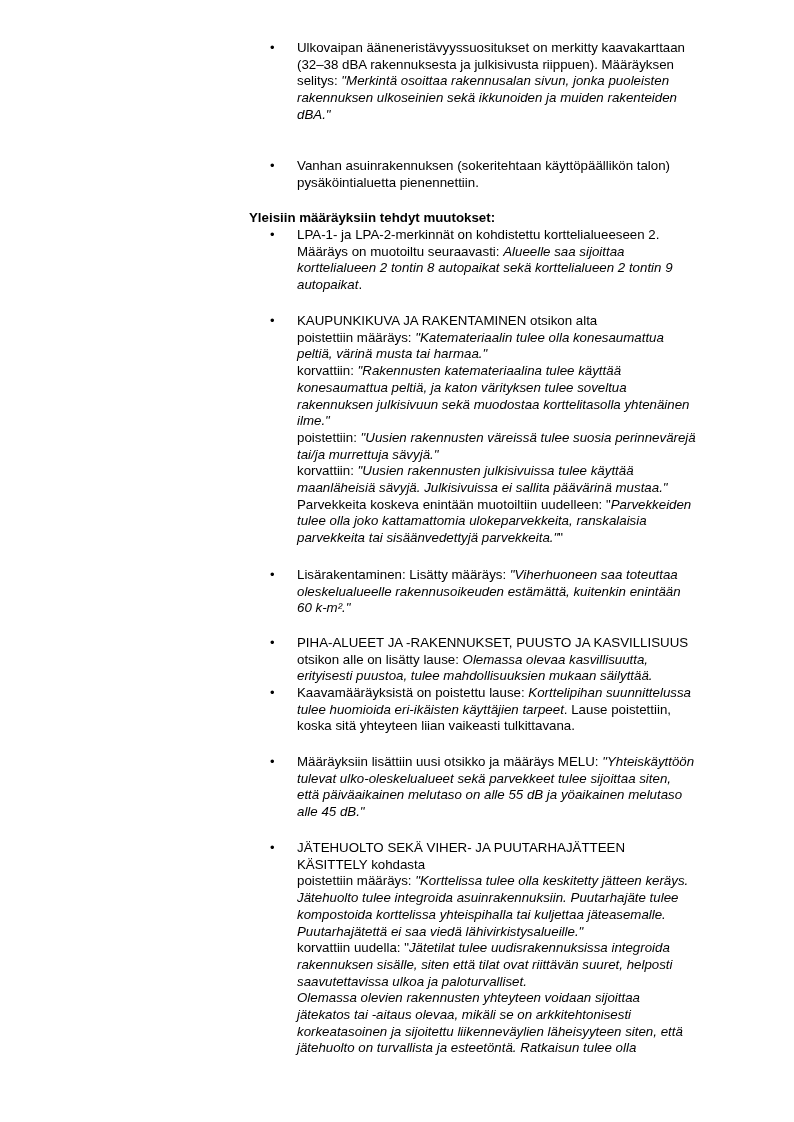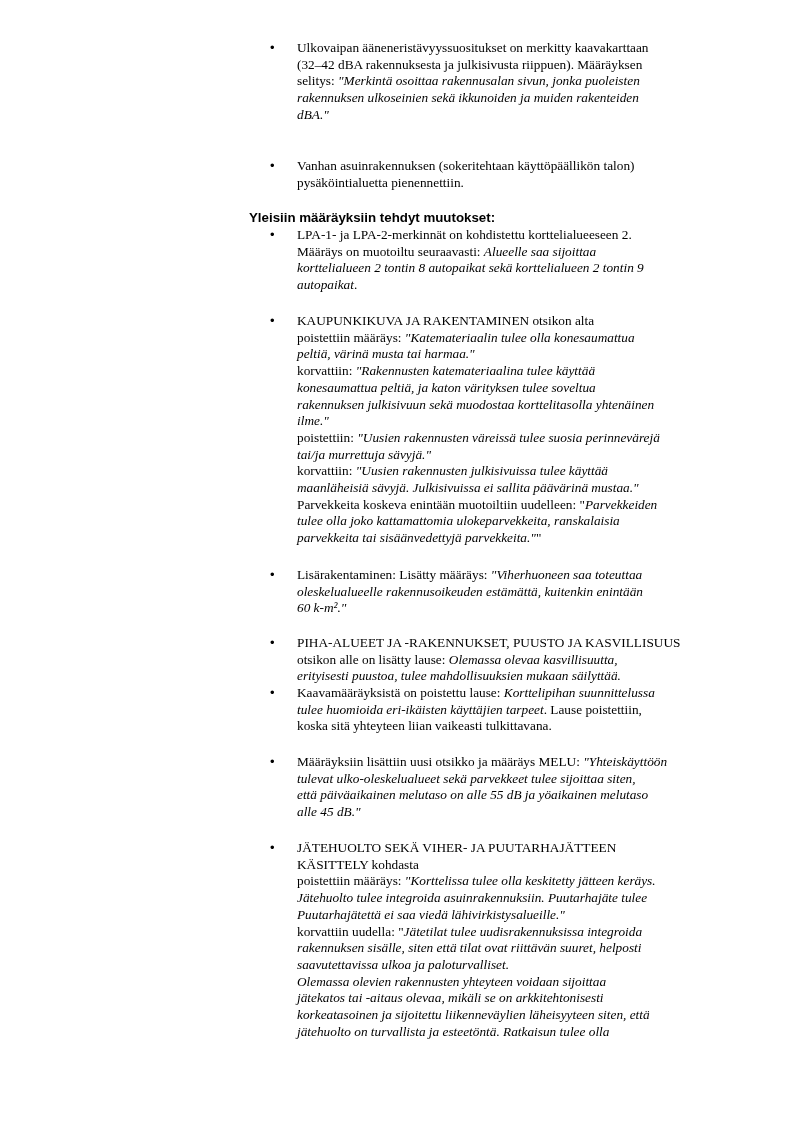--- a/index.html
+++ b/index.html
@@ -3,30 +3,30 @@
 <meta charset="utf-8">
 <style>
   html, body { margin: 0; padding: 0; background: #ffffff; }
   body { width: 794px; height: 1122px; position: relative; overflow: hidden;
          font-family: "Liberation Sans", sans-serif; font-size: 13.3px; color: #000; }
   .page { position: absolute; left: 0; top: 0; width: 794px; height: 1122px; }
   .item { position: absolute; left: 297px; width: 445px; line-height: 16.7px; }
   .bullet { position: absolute; left: -27px; top: 0; font-size: 13px; }
   .heading { position: absolute; left: 249px; font-weight: bold; line-height: 16.7px; }
   i { font-style: italic; }
-  .ln { display: block; white-space: nowrap; font-family: Liberation Serif, serif; }
+  .ln { display: block; white-space: nowrap; }
 </style>
 </head>
 <body>
 
 <div class="page">
   <div class="item" style="top:40px">
       <span class="bullet">•</span>
       <span class="ln"><span>Ulkovaipan  ääneneristävyyssuositukset on merkitty kaavakarttaan</span></span>
-      <span class="ln"><span>(32–42 dBA rakennuksesta ja julkisivusta riippuen). Määräyksen</span></span>
+      <span class="ln"><span>(32–38 dBA rakennuksesta ja julkisivusta riippuen). Määräyksen</span></span>
       <span class="ln"><span>selitys: </span><i>"Merkintä osoittaa rakennusalan sivun, jonka puoleisten</i></span>
       <span class="ln"><i>rakennuksen ulkoseinien sekä ikkunoiden ja muiden rakenteiden</i></span>
       <span class="ln"><i>dBA."</i></span>
     </div>
   <div class="item" style="top:158px">
       <span class="bullet">•</span>
       <span class="ln"><span>Vanhan asuinrakennuksen (sokeritehtaan käyttöpäällikön talon)</span></span>
       <span class="ln"><span>pysäköintialuetta  pienennettiin.</span></span>
     </div>
 
@@ -80,20 +80,21 @@
       <span class="ln"><i>tulevat ulko-oleskelualueet sekä parvekkeet tulee sijoittaa siten,</i></span>
       <span class="ln"><i>että päiväaikainen melutaso on alle 55 dB ja yöaikainen melutaso</i></span>
       <span class="ln"><i>alle 45 dB."</i></span>
     </div>
   <div class="item" style="top:840px">
       <span class="bullet">•</span>
       <span class="ln"><span>JÄTEHUOLTO  SEKÄ VIHER-  JA PUUTARHAJÄTTEEN</span></span>
       <span class="ln"><span>KÄSITTELY  kohdasta</span></span>
       <span class="ln"><span>poistettiin  määräys: </span><i>"Korttelissa tulee olla keskitetty jätteen keräys.</i></span>
       <span class="ln"><i>Jätehuolto tulee integroida  asuinrakennuksiin. Puutarhajäte tulee</i></span>
+      <span class="ln"><i>kompostoida korttelissa yhteispihalla tai kuljettaa jäteasemalle.</i></span>
       <span class="ln"><i>Puutarhajätettä  ei saa viedä lähivirkistysalueille."</i></span>
       <span class="ln"><span>korvattiin  uudella: "</span><i>Jätetilat tulee uudisrakennuksissa integroida</i></span>
       <span class="ln"><i>rakennuksen sisälle, siten että tilat ovat riittävän suuret, helposti</i></span>
       <span class="ln"><i>saavutettavissa ulkoa ja paloturvalliset.</i></span>
       <span class="ln"><i>Olemassa olevien rakennusten yhteyteen voidaan sijoittaa</i></span>
       <span class="ln"><i>jätekatos tai -aitaus olevaa,  mikäli se on arkkitehtonisesti</i></span>
       <span class="ln"><i>korkeatasoinen ja sijoitettu liikenneväylien läheisyyteen siten,  että</i></span>
       <span class="ln"><i>jätehuolto  on turvallista ja esteetöntä.  Ratkaisun tulee olla</i></span>
     </div>
 </div>

